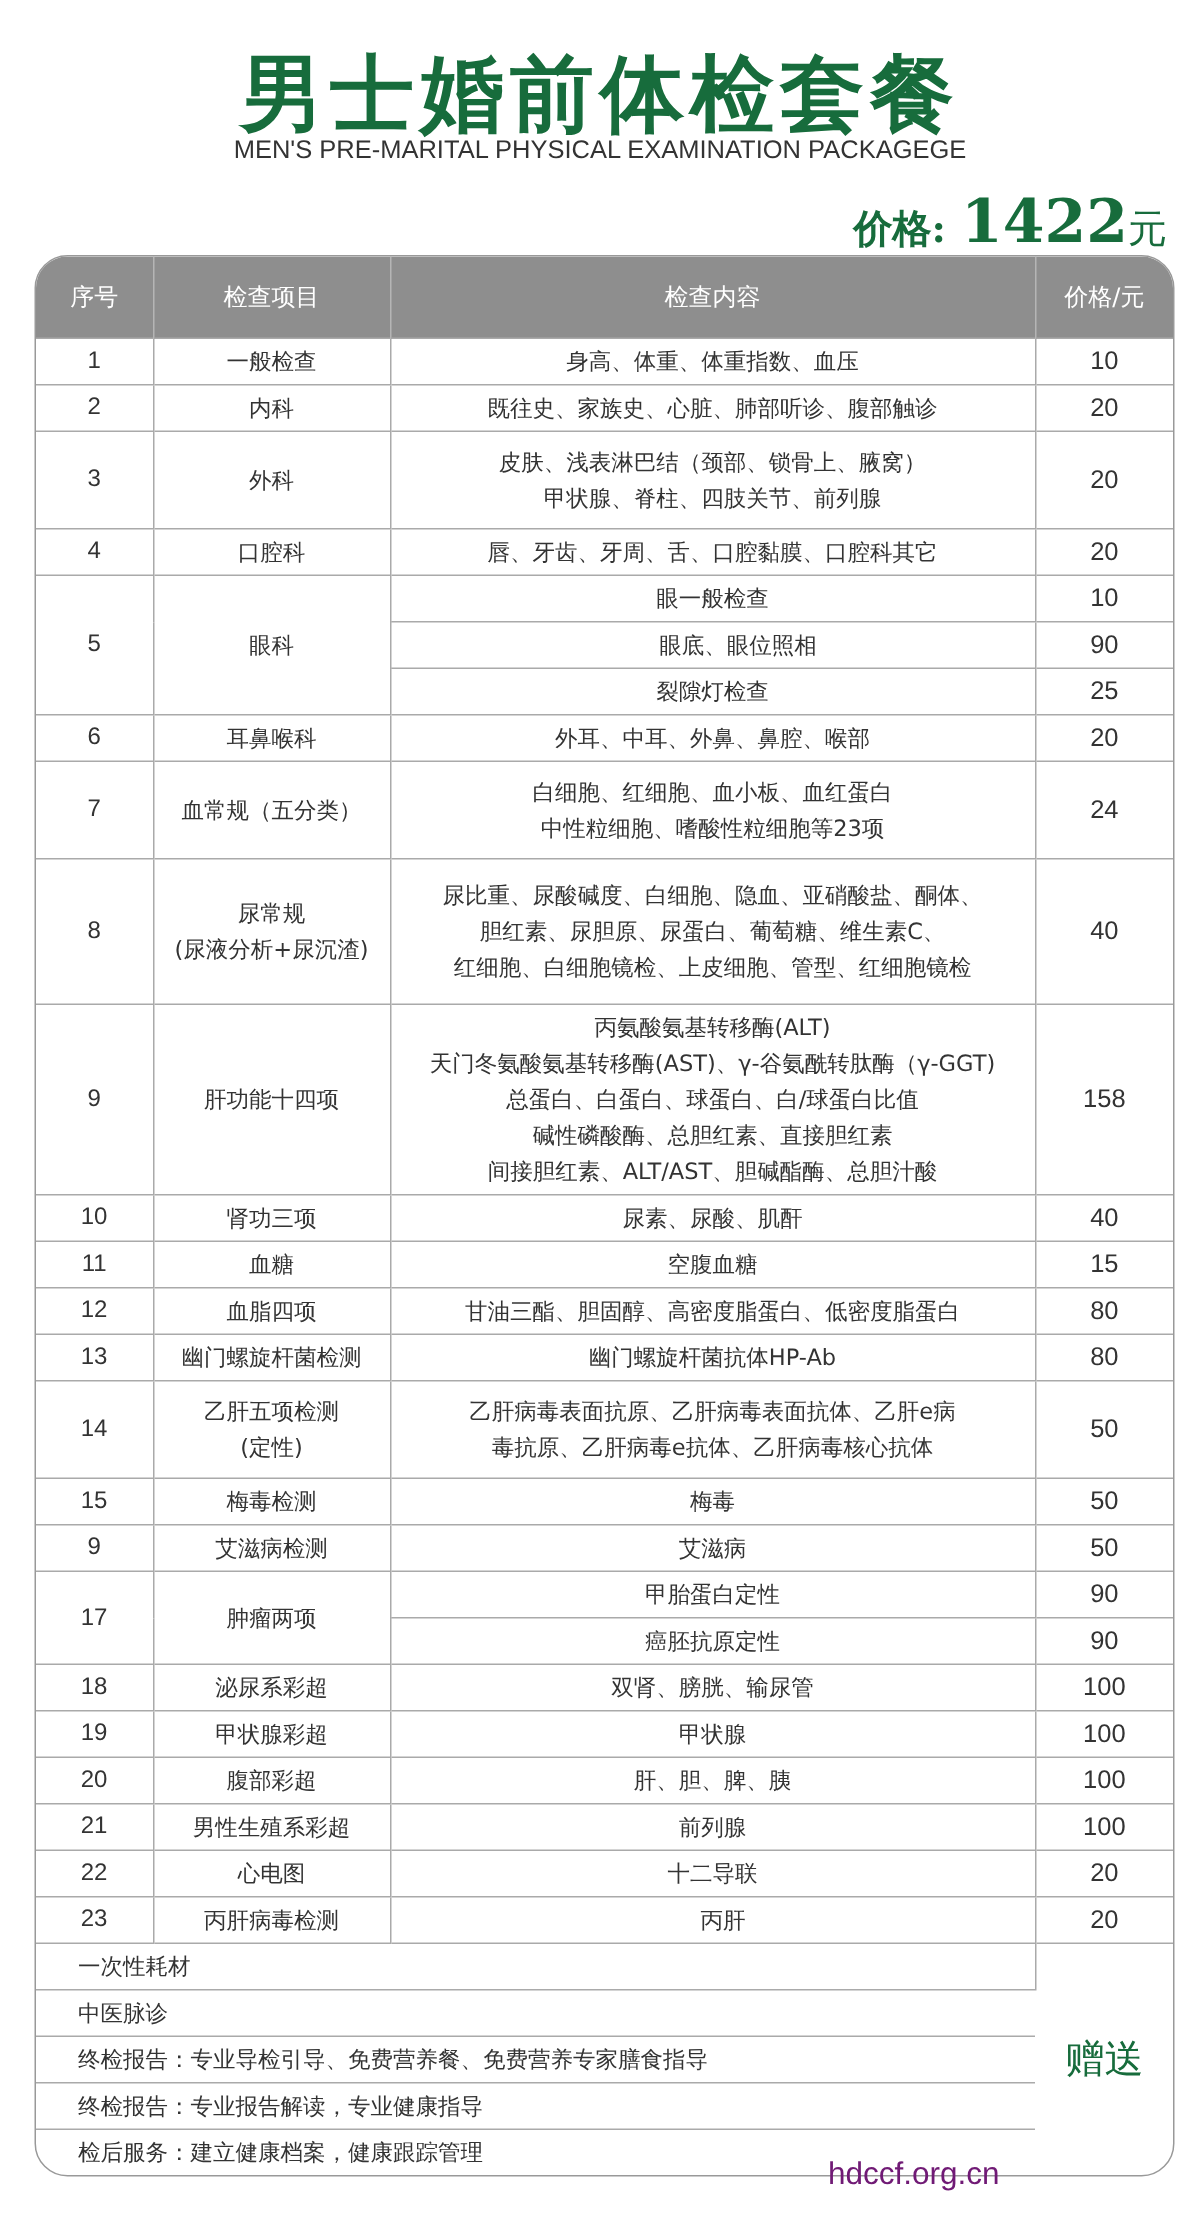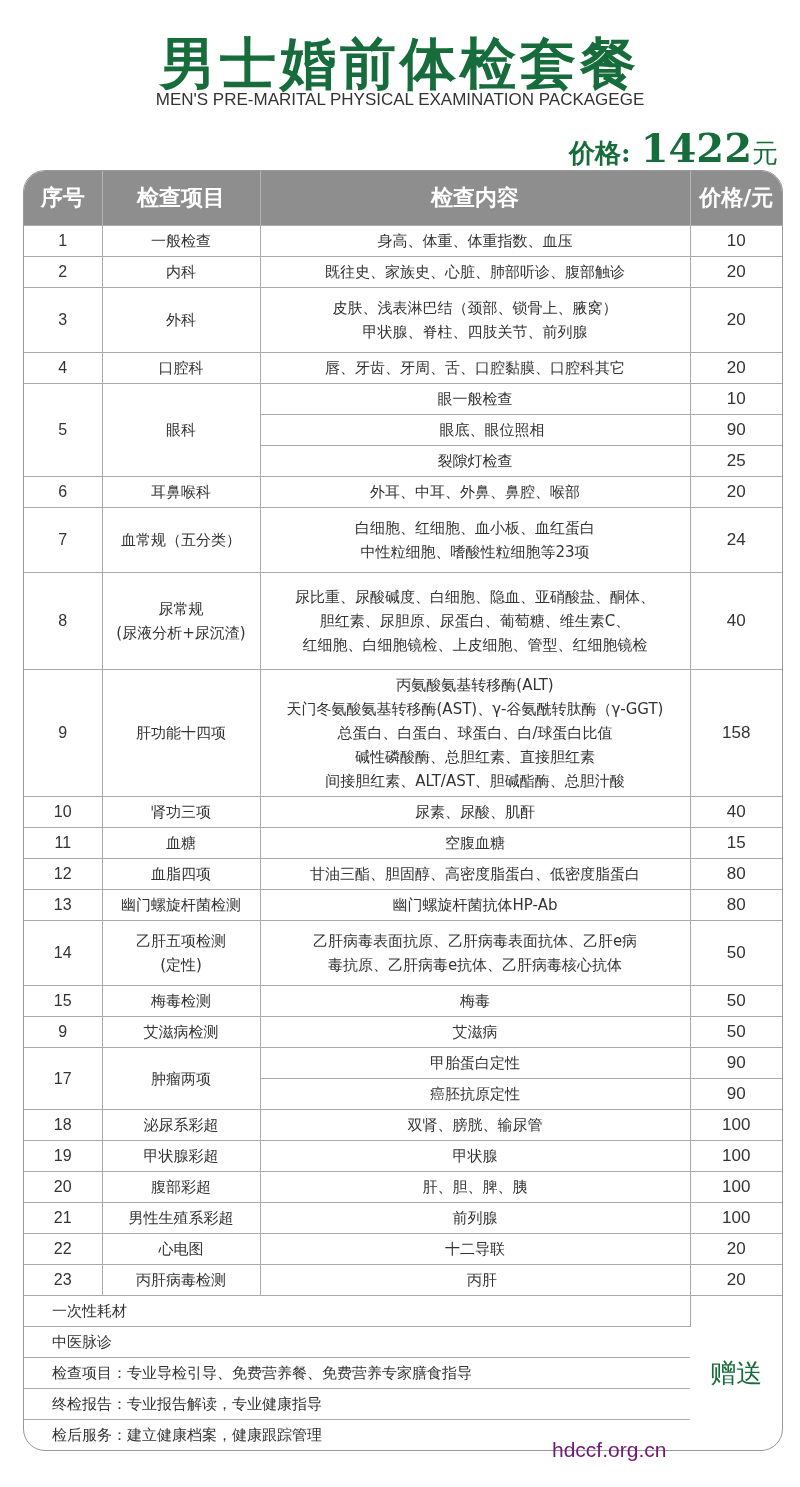--- a/index.html
+++ b/index.html
@@ -6,21 +6,21 @@
   body { width:800px; height:1487px; position:relative; font-family:"DejaVu Sans","Liberation Sans",sans-serif; color:#333; overflow:hidden; }
   .title { position:absolute; top:28px; left:0; width:800px; text-align:center; font-family:"DejaVu Serif","Liberation Serif",serif; font-weight:bold; font-size:56px; color:#176c3c; letter-spacing:4px; line-height:70px; }
   .subtitle { position:absolute; top:90px; left:0; width:800px; text-align:center; font-family:"Liberation Sans",sans-serif; font-size:17px; color:#333; letter-spacing:0px; }
   .price { position:absolute; top:124px; right:22px; font-family:"DejaVu Serif","Liberation Serif",serif; font-weight:bold; color:#176c3c; }
   .price .lbl { font-size:26px; }
   .price .num { font-size:40px; margin-left:10px; }
   .price .unit { font-size:26px; font-weight:normal; }
   .wrap { position:absolute; top:170px; left:23px; width:758px; border:1px solid #999; border-radius:22px; overflow:hidden; }
   table { border-collapse:collapse; width:100%; table-layout:fixed; font-family:"DejaVu Sans","Liberation Sans",sans-serif; font-size:15px; }
   col.c1 { width:78px; } col.c2 { width:158px; } col.c3 { width:430px; } col.c4 { width:92px; }
-  th { background:#8e8e8e; color:#fff; font-weight:bold; font-size:22px; height:52px; border-right:1px solid #b5b5b5; }
+  th { background:#8e8e8e; color:#fff; font-weight:normal; font-size:16px; height:52px; border-right:1px solid #b5b5b5; }
   th:last-child { border-right:none; }
   td { border-top:1px solid #aaa; border-right:1px solid #aaa; text-align:center; vertical-align:middle; line-height:24px; padding:3px 2px; color:#333; }
   td:last-child { border-right:none; }
   td.n { font-family:"Liberation Sans",sans-serif; font-size:16px; }
   td.p { font-family:"Liberation Sans",sans-serif; font-size:17px; }
   td.left { text-align:left; padding-left:28px; }
   td.gift { color:#176c3c; font-size:26px; }
   .watermark { position:absolute; top:1438px; left:552px; font-family:"Liberation Sans",sans-serif; font-size:21px; color:#701a75; }
 </style>
 </head>
@@ -211,21 +211,21 @@
           <td class="p">20</td>
         </tr>
         <tr>
           <td class="left" colspan="3" style="height: 24px;">一次性耗材</td>
           <td class="gift" rowspan="5">赠送</td>
         </tr>
         <tr>
           <td class="left" colspan="3" style="height: 24px;">中医脉诊</td>
         </tr>
         <tr>
-          <td class="left" colspan="3" style="height: 24px;">检查项目：专业导检引导、免费营养餐、免费营养专家膳食指导</td>
+          <td class="left" colspan="3" style="height: 24px;">终检报告：专业导检引导、免费营养餐、免费营养专家膳食指导</td>
         </tr>
         <tr>
           <td class="left" colspan="3" style="height: 24px;">终检报告：专业报告解读，专业健康指导</td>
         </tr>
         <tr>
           <td class="left" colspan="3" style="height: 24px;">检后服务：建立健康档案，健康跟踪管理</td>
         </tr>
       </tbody>
   </table>
 </div>

